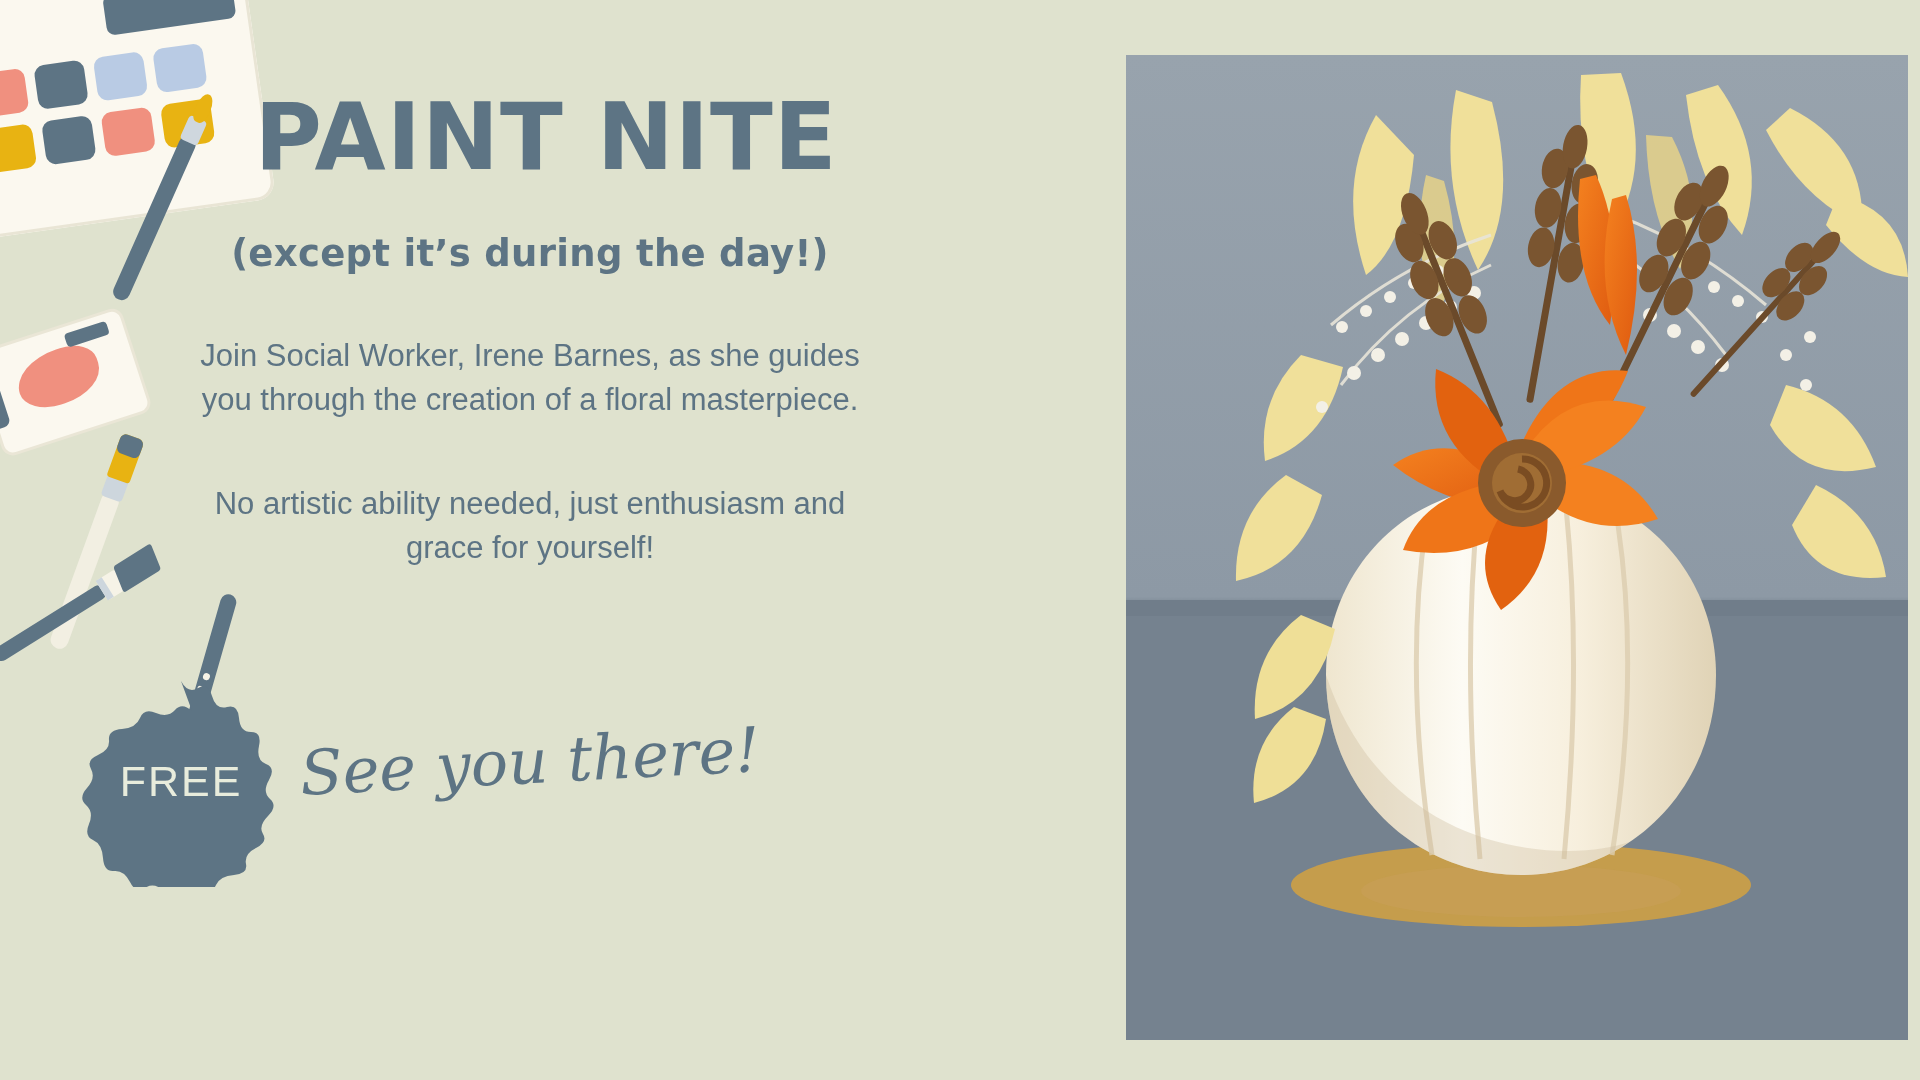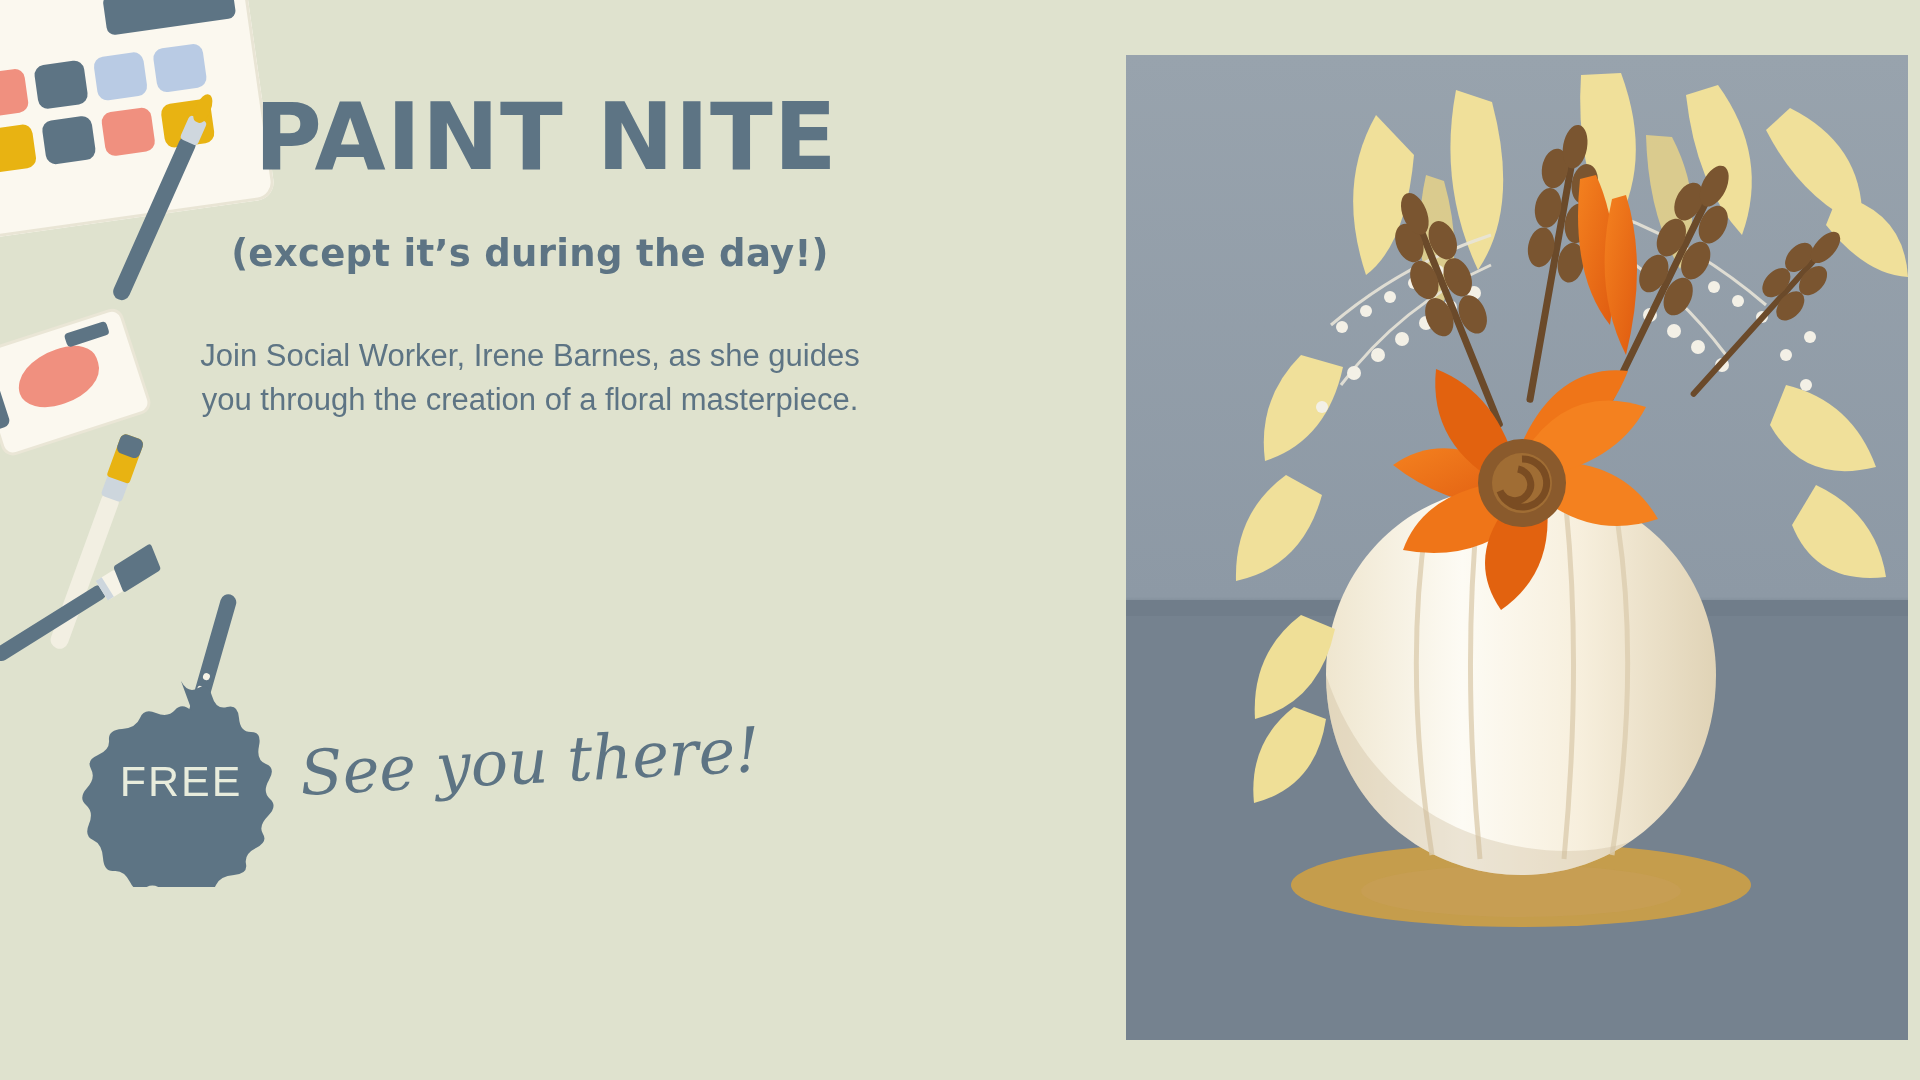--- a/index.html
+++ b/index.html
@@ -159,20 +159,21 @@
       <path fill="#5d7484" d="M106 6
         q7 13 17 7 q10 -6 14 8 q4 14 15 11 q11 -3 12 11 q1 14 12 14 q11 0 8 14 q-3 14 7 18 q10 4 3 16 q-7 12 1 19 q8 7 -2 17 q-10 10 -5 18 q5 8 -7 14 q-12 6 -10 16 q2 10 -12 11 q-14 1 -18 10 q-4 9 -16 4 q-12 -5 -19 3 q-7 8 -17 -1 q-10 -9 -19 -3 q-9 6 -15 -6 q-6 -12 -16 -11 q-10 1 -11 -13 q-1 -14 -10 -18 q-9 -4 -4 -16 q5 -12 -3 -19 q-8 -7 1 -17 q9 -10 4 -19 q-5 -9 7 -14 q12 -5 11 -15 q-1 -10 13 -11 q14 -1 18 -11 q4 -10 16 -5 q12 5 19 -3 q7 -8 17 1 z"></path>
     </svg>
     <div class="badge-label">FREE</div>
   </div>
 
   <div class="content">
     <div class="title">PAINT NITE</div>
     <div class="subtitle">(except it’s during the day!)</div>
     <div class="para p1">Join Social Worker, Irene Barnes, as she guides you through the creation of a floral masterpiece.</div>
+    <div class="para p2">No artistic ability needed, just enthusiasm and grace for yourself!</div>
     <div class="script">See you there!</div>
   </div>
 
   <div class="art">
     <svg viewBox="0 0 782 985" preserveAspectRatio="none" aria-hidden="true">
       <defs>
         <linearGradient id="bgG" x1="0" y1="0" x2="0" y2="1">
           <stop offset="0%" stop-color="#98a3ad"></stop>
           <stop offset="55%" stop-color="#8d99a5"></stop>
           <stop offset="56%" stop-color="#76838f"></stop>

